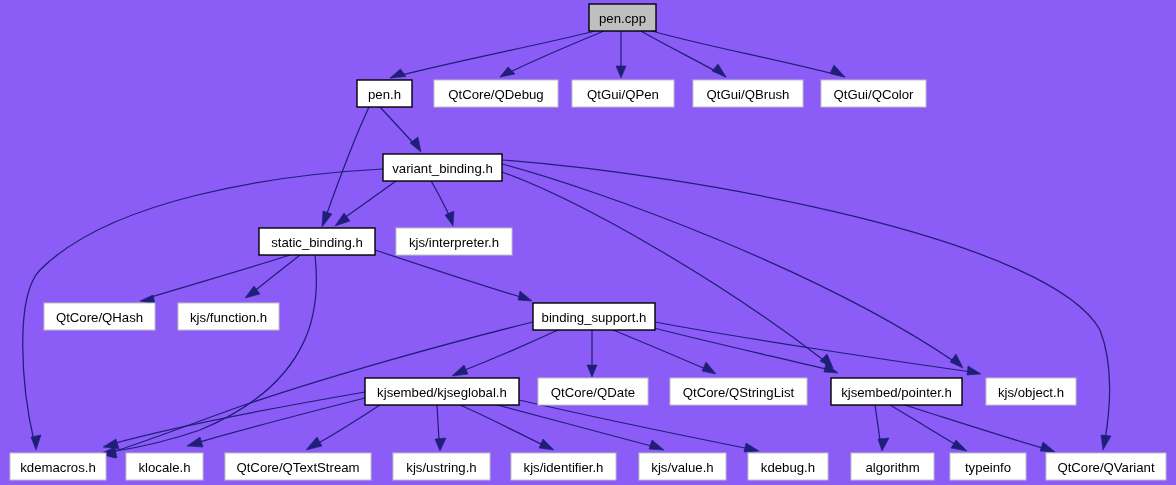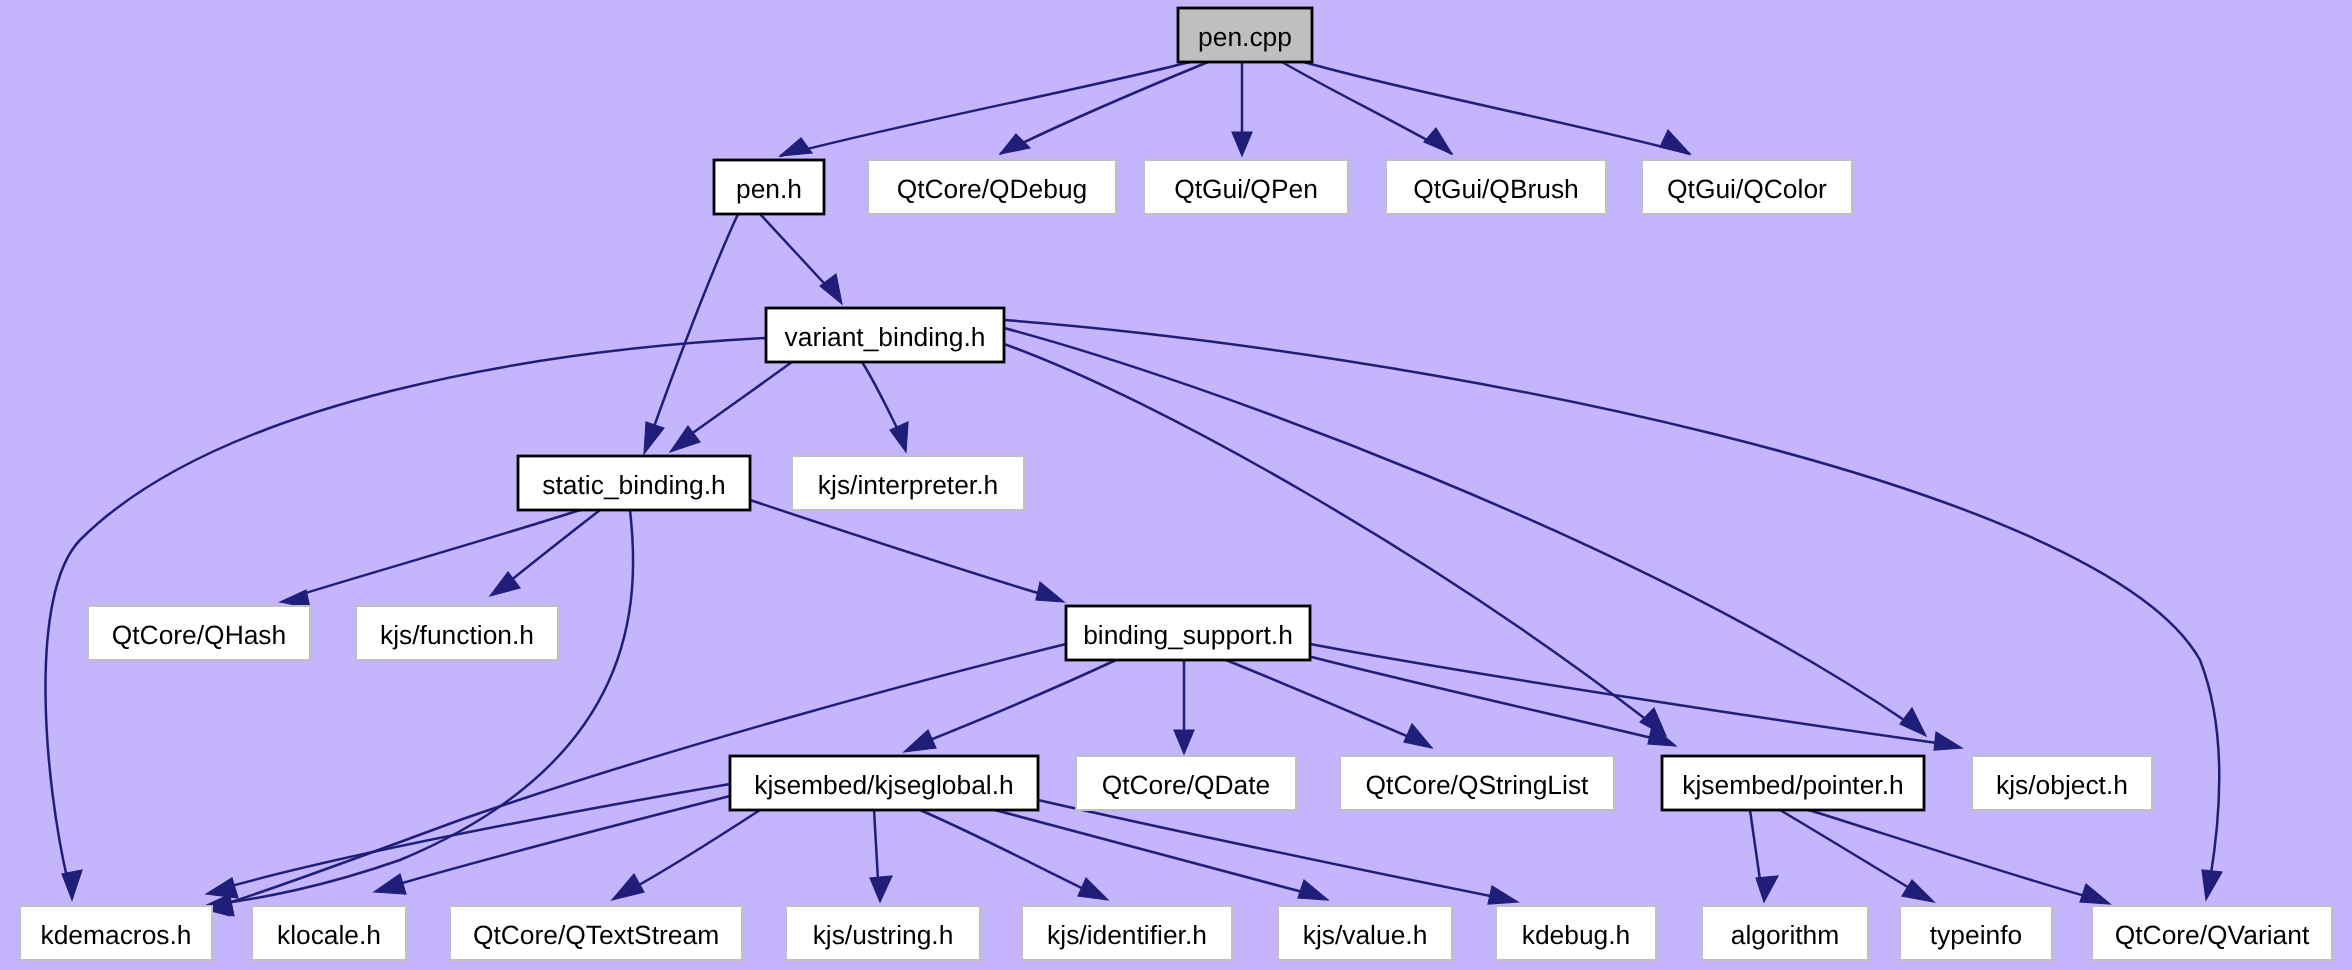--- a/index.html
+++ b/index.html
@@ -4,21 +4,21 @@
 <style>
   html, body {
     margin: 0;
     padding: 0;
     background: #ffffff;
   }
   #graph-root {
     position: relative;
     width: 1176px;
     height: 485px;
-    background: #c4b5fd;
+    background: #8b5cf6;
     font-family: "Liberation Sans", sans-serif;
     overflow: hidden;
   }
   svg.graph-canvas {
     position: absolute;
     left: 0;
     top: 0;
     width: 1176px;
     height: 485px;
     display: block;

